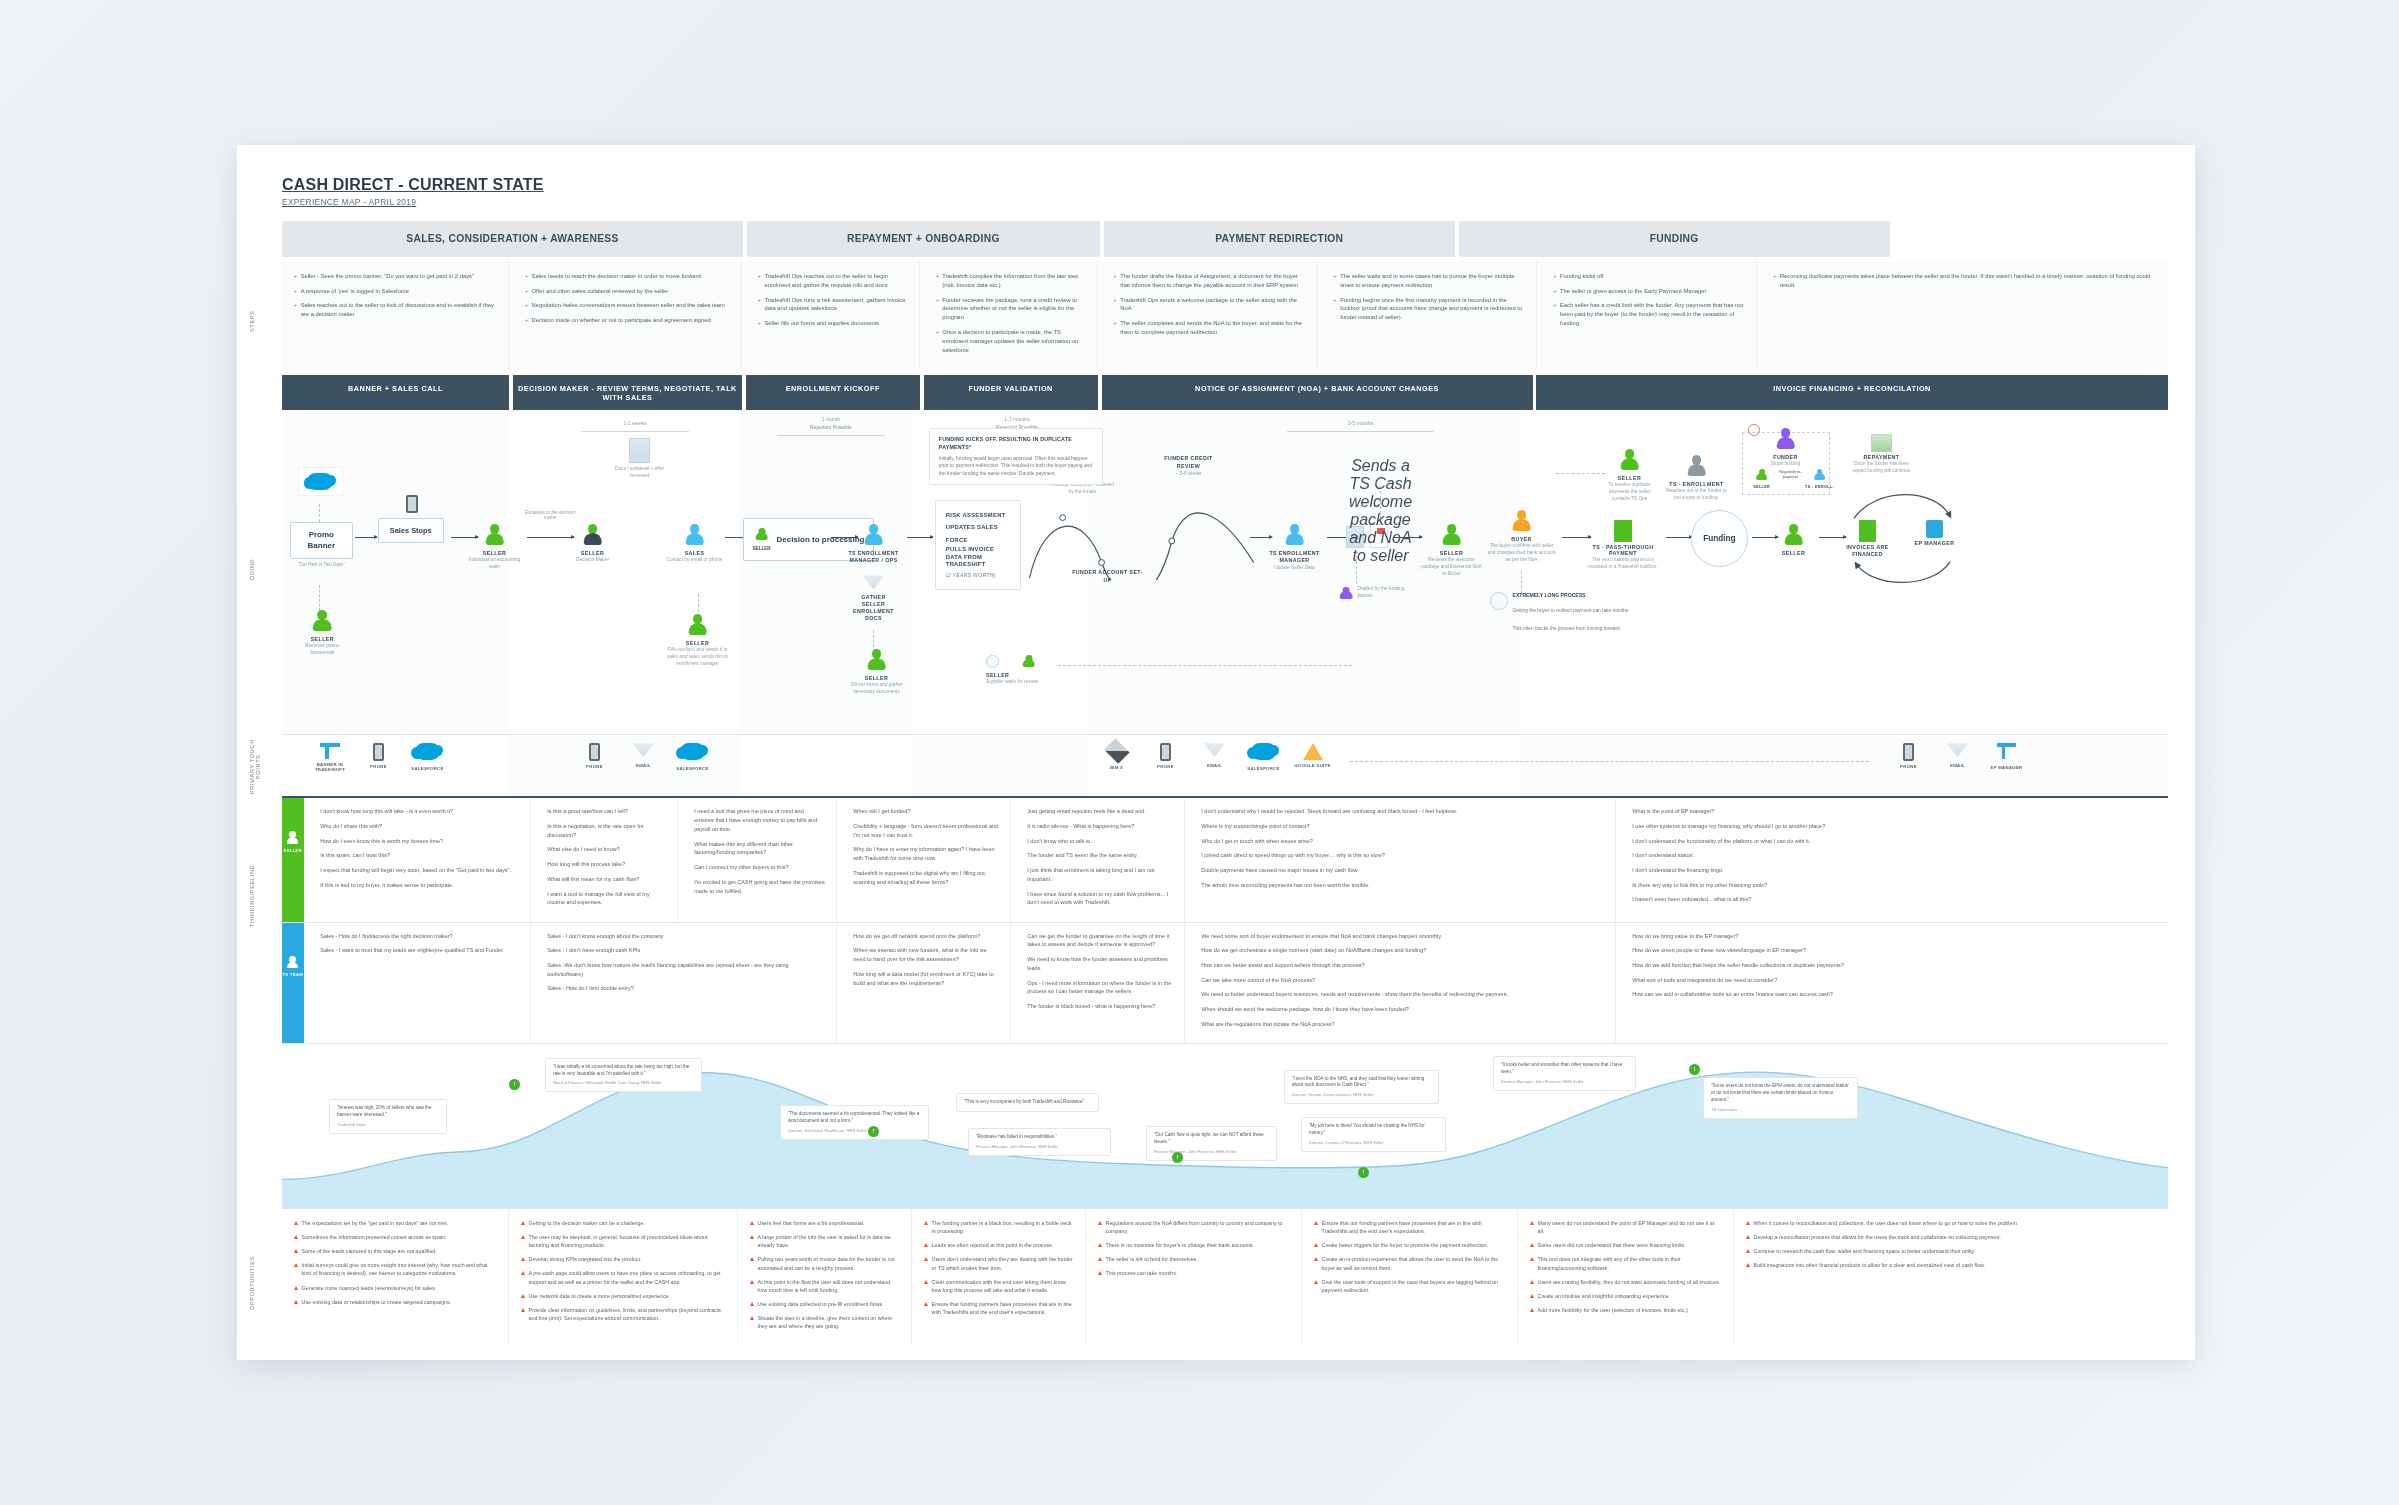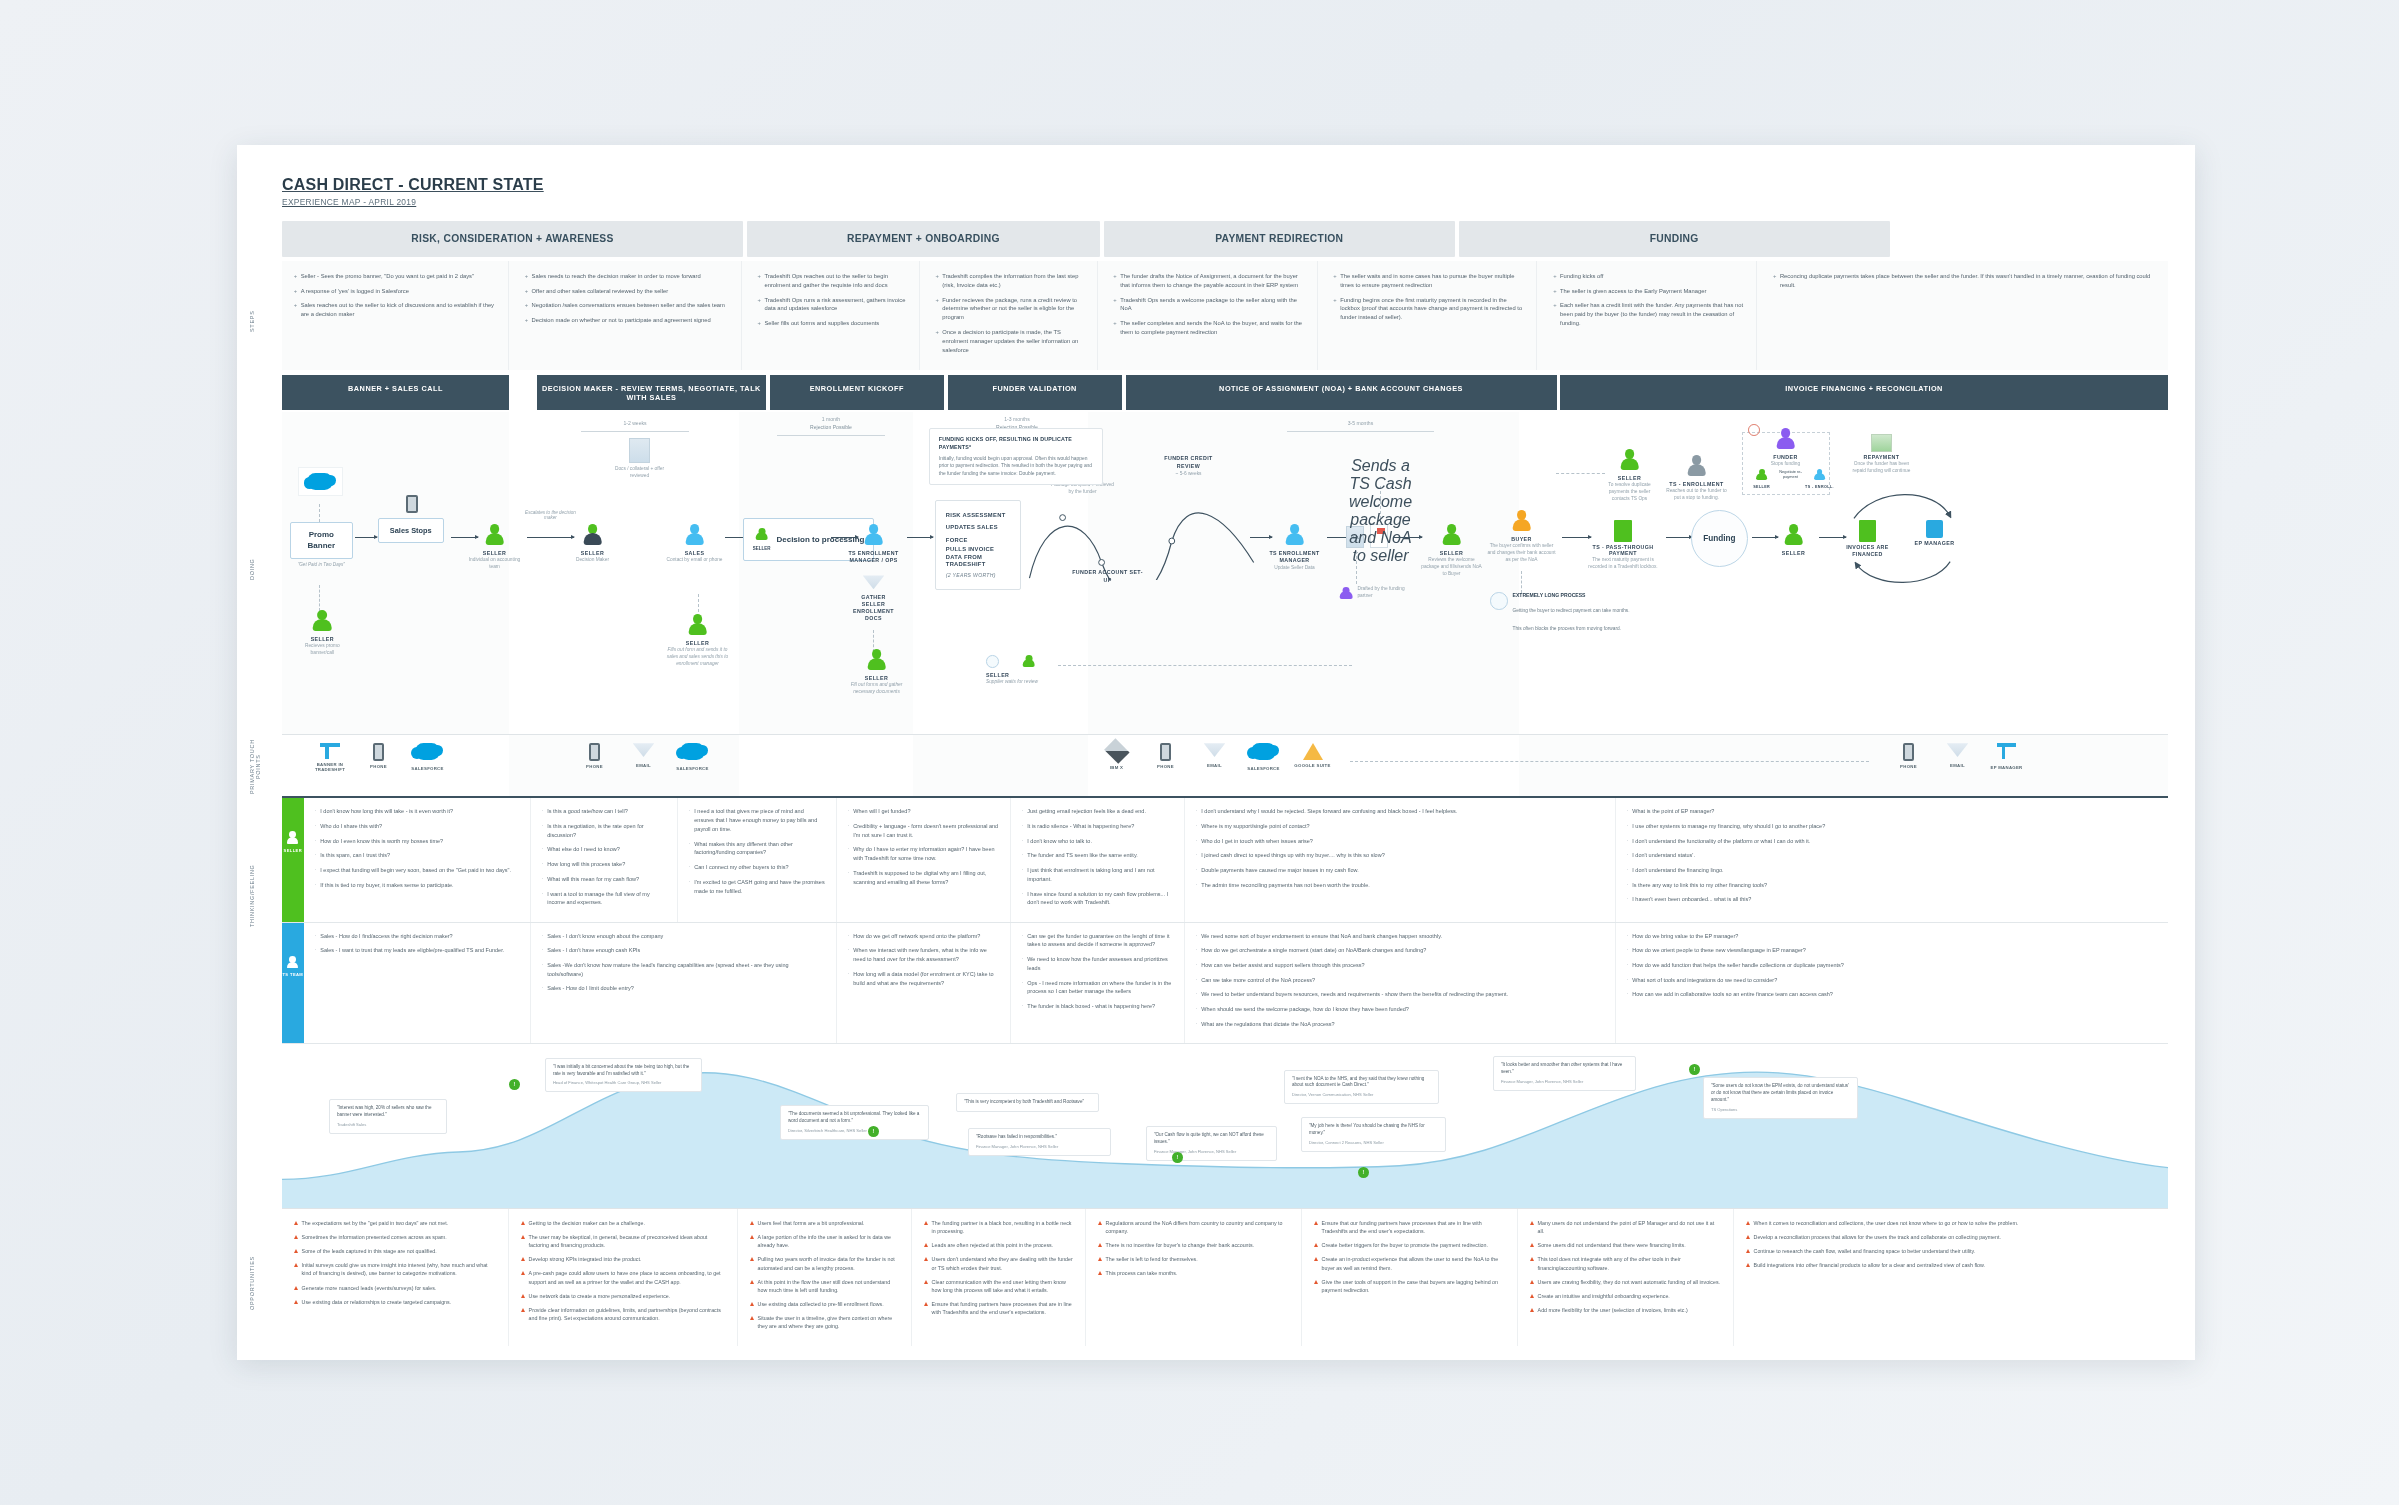--- a/index.html
+++ b/index.html
@@ -47,21 +47,21 @@
   }
   .stepcol li:before{ content:"+"; position:absolute; left:0; top:0; color:#7d8e99; }
 
   
   .stageband { display:flex; gap:3.9px; margin-top:4.9px; }
   .stage {
     background:#3c5260; color:#fff; text-align:center;
     font-size:7.3px; font-weight:bold; letter-spacing:0.5px;
     padding:8.8px 3.9px;
   }
-  .s1{flex:0 0 227px;} .s2{flex:0 0 229px;margin-left:24px;} .s3{flex:0 0 174px;}
+  .s1{flex:0 0 227px;} .s2{flex:0 0 229px;} .s3{flex:0 0 174px;}
   .s4{flex:0 0 174px;} .s5{flex:0 0 431px;} .s6{flex:1;}
 
   
   .journey {
     position:relative; height:323px; margin-top:2px;
     border-bottom:1px solid #dfe4e7;
     background:
       linear-gradient(90deg,
         #fbfcfc 0px, #fbfcfc 227px,
         #ffffff 227px, #ffffff 457px,
@@ -179,21 +179,21 @@
 <div class="page">
 
   <div class="hdr">
     <h1>CASH DIRECT - CURRENT STATE</h1>
     <div class="sub">EXPERIENCE MAP - APRIL 2019</div>
   </div>
 
   <div class="board">
 
     <div class="phasebar">
-      <div class="phase p1">RISK, CONSIDERATION + AWARENESS</div>
+      <div class="phase p1">SALES, CONSIDERATION + AWARENESS</div>
       <div class="phase p2">REPAYMENT + ONBOARDING</div>
       <div class="phase p3">PAYMENT REDIRECTION</div>
       <div class="phase p4" style="flex:0 0 431px">FUNDING</div>
     </div>
 
     <div style="position:relative">
       <div class="rowlabel" style="top:21.6px;height:78px">STEPS</div>
       <div class="stepsrow">
         <div class="stepcol" style="flex:0 0 227px">
             <ul>

